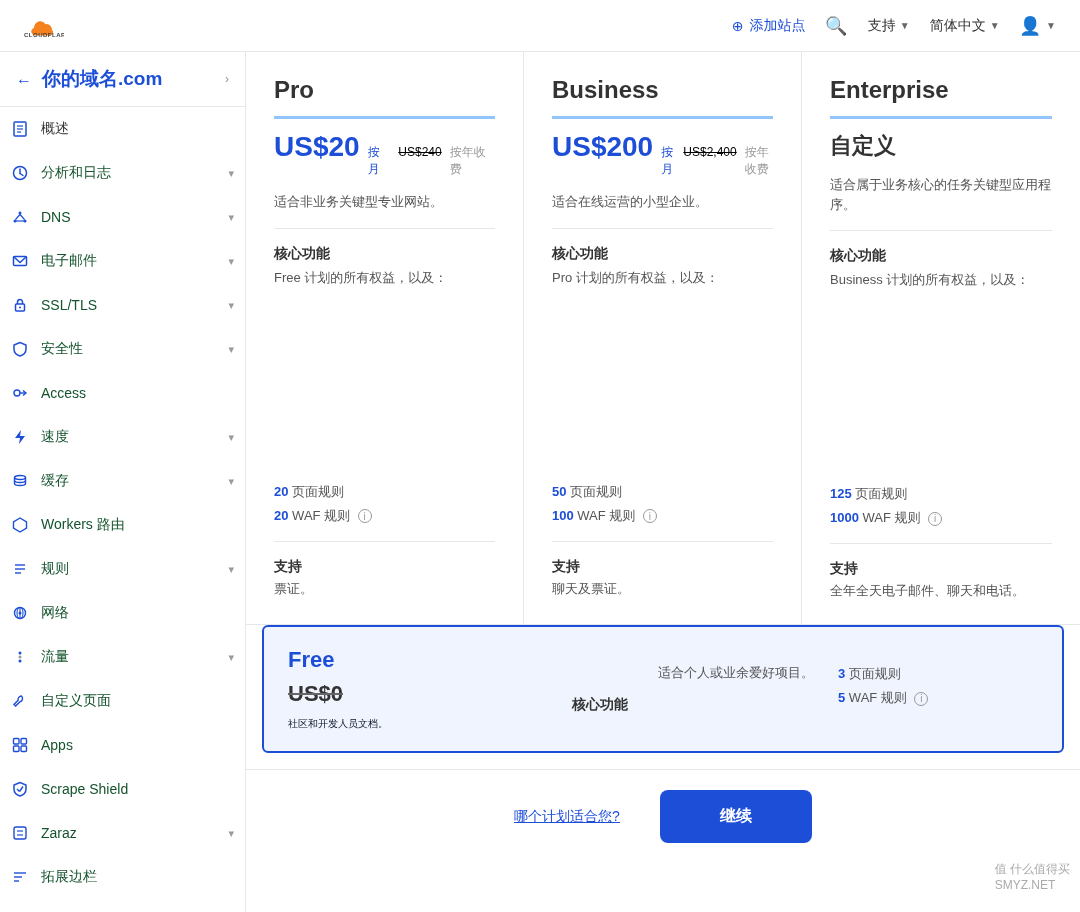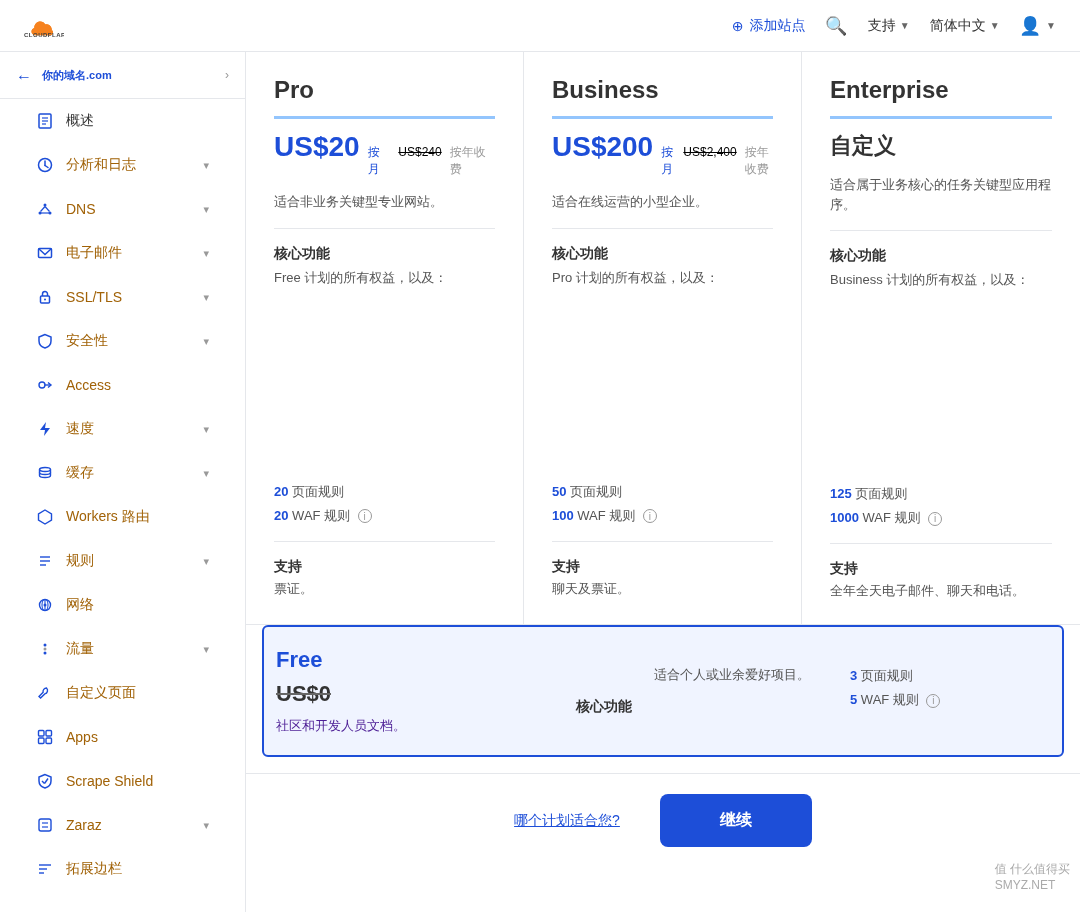--- a/index.html
+++ b/index.html
@@ -27,30 +27,30 @@
     .sidebar {
       width: 246px; flex-shrink: 0; border-right: 1px solid #e5e7eb;
       overflow-y: auto; background: #fff;
     }
     .sidebar-domain {
       display: flex; align-items: center; justify-content: space-between;
       padding: 14px 16px; border-bottom: 1px solid #e5e7eb; cursor: pointer;
     }
     .sidebar-domain-inner { display: flex; align-items: center; gap: 10px; }
     .back-arrow { color: #1d4ed8; font-size: 16px; }
-    .domain-name { font-size: 11px; font-weight: 600; color: #1d4ed8; }
+    .domain-name { font-size: 19px; font-weight: 600; color: #1d4ed8; }
     .chevron-right { color: #999; font-size: 12px; }
 
     .sidebar-item {
       display: flex; align-items: center; justify-content: space-between;
-      padding: 13px 36px; cursor: pointer; color: #1d4ed8;
+      padding: 13px 11px; cursor: pointer; color: #1d4ed8;
     }
     .sidebar-item-inner { display: flex; align-items: center; gap: 12px; }
     .sidebar-item-icon { width: 18px; height: 18px; display: flex; align-items: center; justify-content: center; color: #1d4ed8; flex-shrink: 0; }
-    .sidebar-item-label { font-size: 14px; color: #a16207; }
+    .sidebar-item-label { font-size: 14px; color: #14532d; }
     .sidebar-item-label.dark { color: #333; }
     .sidebar-chevron { color: #999; font-size: 11px; }
 
     
     .content { flex: 1; overflow-y: auto; background: #fff; }
 
     
     .plans-grid {
       display: grid; grid-template-columns: repeat(3, 1fr);
       border-bottom: 1px solid #e5e7eb;
@@ -73,26 +73,26 @@
     .plan-feature { font-size: 13px; color: #555; margin-bottom: 6px; }
     .plan-feature-num { font-weight: 700; color: #1d4ed8; }
     .plan-support-title { font-size: 14px; font-weight: 600; color: #333; margin-bottom: 4px; }
     .plan-support-desc { font-size: 13px; color: #555; }
 
     .plan-price-custom { font-size: 22px; font-weight: 600; color: #333; margin-bottom: 14px; }
 
     
     .free-plan-row {
       border: 2px solid #1d4ed8; border-radius: 6px; margin: 0 16px 16px 16px;
-      background: #f0f4ff; display: flex; align-items: center; padding: 20px 12px; gap: 16px;
+      background: #f0f4ff; display: flex; align-items: center; padding: 20px 24px; gap: 0;
     }
     .free-plan-left { width: 260px; flex-shrink: 0; }
     .free-plan-name { font-size: 22px; font-weight: 700; color: #1d4ed8; margin-bottom: 8px; }
     .free-plan-desc-top { font-size: 13px; color: #555; margin-bottom: 14px; text-align: right; }
-    .free-plan-support-desc { font-size: 13px; color: #4c1d95; }
+    .free-plan-support-desc { font-size: 10px; color: #0f172a; }
     .free-plan-mid { flex: 1; padding: 0 24px; }
     .free-plan-section-title { font-size: 14px; font-weight: 600; color: #333; }
     .free-plan-right { width: 200px; flex-shrink: 0; }
     .free-plan-feature { font-size: 13px; color: #555; margin-bottom: 6px; }
 
     
     .bottom-bar {
       display: flex; align-items: center; justify-content: center; gap: 40px;
       padding: 20px 28px; border-top: 1px solid #e5e7eb; background: #fff; flex-shrink: 0;
     }

